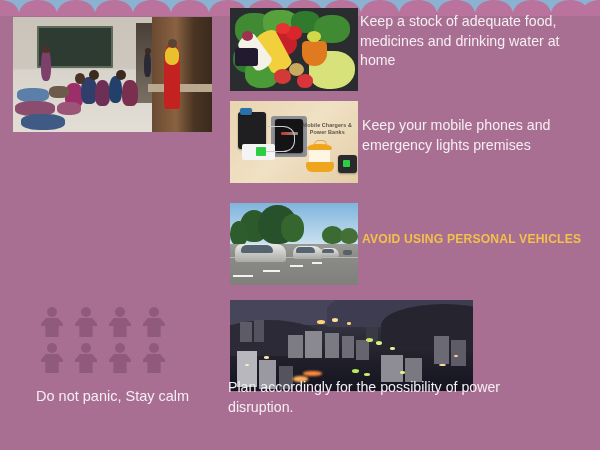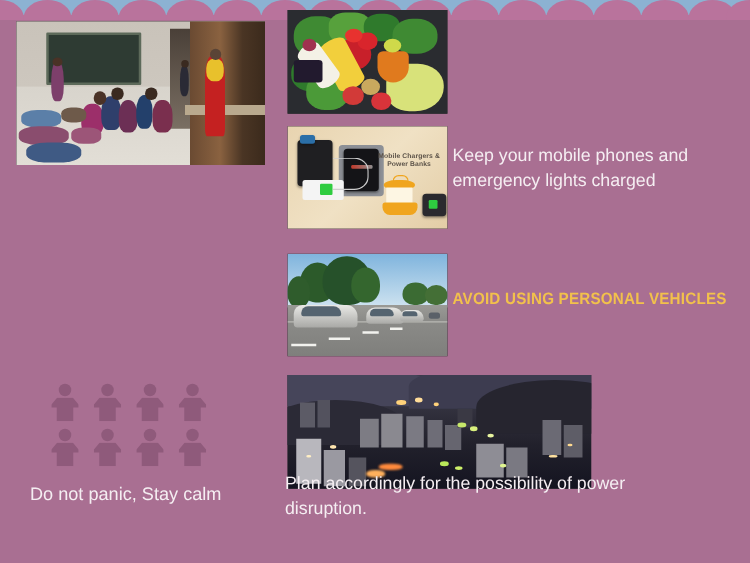--- a/index.html
+++ b/index.html
@@ -77,21 +77,21 @@
   .bldg{position:absolute;background:#6f6e75;}
   .bldg.dark{background:#3a3944;}
   .lightdot{position:absolute;border-radius:50%;}
 
   
   .cap{position:absolute;color:#f5eef2;font-size:14.2px;line-height:19.5px;}
   #cap-shelter{left:18px;top:139px;width:210px;}
   #cap-food{left:360px;top:12px;width:238px;}
   #cap-power{left:362px;top:116px;width:236px;}
   #cap-city{left:228px;top:378px;width:330px;}
-  #cap-calm{left:24px;top:387px;width:200px;font-size:14.5px;}
+  #cap-calm{left:36px;top:387px;width:200px;font-size:14.5px;}
   #cap-vehicle{left:362px;top:229px;width:236px;
     color:#f2c14b;font-weight:bold;font-size:13.2px;letter-spacing:.2px;
     font-family:"Liberation Sans Narrow","Liberation Sans",sans-serif;
     transform:scaleX(.92);transform-origin:left center;white-space:nowrap;}
 
   
   #people-group{position:absolute;left:38px;top:307px;width:130px;height:66px;}
   .prow{position:absolute;left:0;width:130px;height:30px;}
   .person{position:absolute;width:28px;height:30px;}
   .person .head{position:absolute;left:9px;top:0;width:10px;height:10px;
@@ -181,20 +181,21 @@
       <div class="veg" style="left:25%;top:26%;width:18%;height:52%;background:#f2cf3c;border-radius:50%/12%;transform:rotate(-28deg);"></div>
       <div class="veg" style="left:12%;top:30%;width:16%;height:46%;background:#f4f1e6;border-radius:50%/14%;transform:rotate(-36deg);"></div>
       <div class="veg" style="left:9%;top:28%;width:9%;height:12%;background:#a0324f;border-radius:50%;"></div>
       <div class="veg" style="left:4%;top:48%;width:18%;height:22%;background:#221a2e;border-radius:14%;"></div>
       <div class="veg" style="left:34%;top:74%;width:14%;height:18%;background:#d23a38;"></div>
       <div class="veg" style="left:46%;top:66%;width:12%;height:16%;background:#c9a95e;"></div>
       <div class="veg" style="left:52%;top:80%;width:13%;height:16%;background:#d8343a;"></div>
       <div class="veg" style="left:60%;top:28%;width:11%;height:13%;background:#cfd94a;"></div>
     </div>
   </div>
+  <div class="cap" id="cap-food">Keep a stock of adequate food, medicines and drinking water at home</div>
 
   <div class="photo" id="photo-power">
     <div class="inner power-bg">
       <div class="pb" style="left:6%;top:14%;width:22%;height:44%;"></div>
       <div class="pb" style="left:8%;top:9%;width:9%;height:8%;background:#2b6fa8;border-radius:2px;"></div>
       <div class="pb2" style="left:32%;top:18%;width:28%;height:50%;"></div>
       <div class="pb" style="left:35%;top:22%;width:22%;height:42%;background:#141417;"></div>
       <div style="position:absolute;left:40%;top:38%;width:13%;height:4%;
                   background:linear-gradient(90deg,#c0392b,#8e8e8e);border-radius:1px;"></div>
       <div class="phone" style="left:9%;top:52%;width:26%;height:20%;"></div>
@@ -206,21 +207,21 @@
       <div class="lantern-top" style="left:60%;top:52%;width:20%;height:10%;"></div>
       <div class="lantern-body" style="left:62%;top:60%;width:16%;height:16%;"></div>
       <div class="lantern-base" style="left:59%;top:74%;width:22%;height:12%;border-radius:2px 2px 6px 6px;"></div>
       <div style="position:absolute;left:66%;top:47%;width:8%;height:6%;
                   border:1.4px solid #f0a51e;border-bottom:none;border-radius:6px 6px 0 0;"></div>
       <div class="pb" style="left:84%;top:66%;width:15%;height:22%;background:#2a2a2e;"></div>
       <div style="position:absolute;left:88%;top:72%;width:6%;height:9%;
                   background:#2ecc40;border-radius:1px;"></div>
     </div>
   </div>
-  <div class="cap" id="cap-power">Keep your mobile phones and emergency lights charged</div>
+  <div class="cap" id="cap-power">Keep your mobile phones and emergency lights premises</div>
 
   <div class="photo" id="photo-road">
     <div class="inner">
       <div class="road-sky"></div>
       <div class="road-tree" style="left:8%;top:8%;width:22%;height:40%;"></div>
       <div class="road-tree" style="left:22%;top:2%;width:30%;height:48%;background:#26512a;"></div>
       <div class="road-tree" style="left:40%;top:14%;width:18%;height:34%;background:#34662e;"></div>
       <div class="road-tree" style="left:0%;top:22%;width:14%;height:30%;background:#2f5c2c;"></div>
       <div class="road-tree" style="left:72%;top:28%;width:16%;height:22%;background:#3b6b33;"></div>
       <div class="road-tree" style="left:86%;top:30%;width:14%;height:20%;background:#446f36;"></div>

